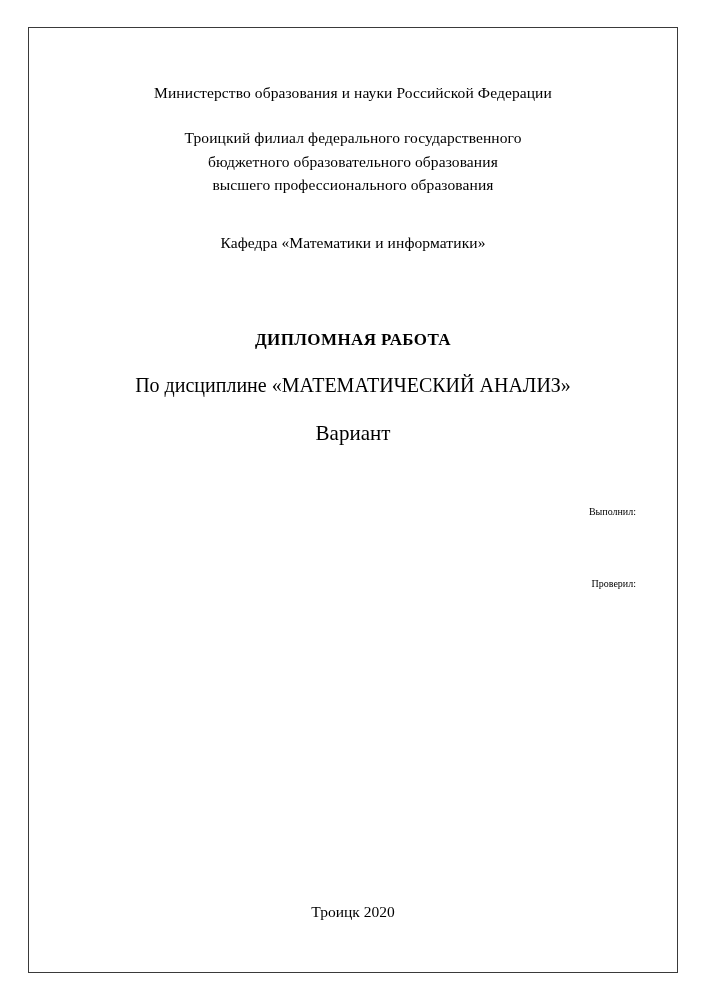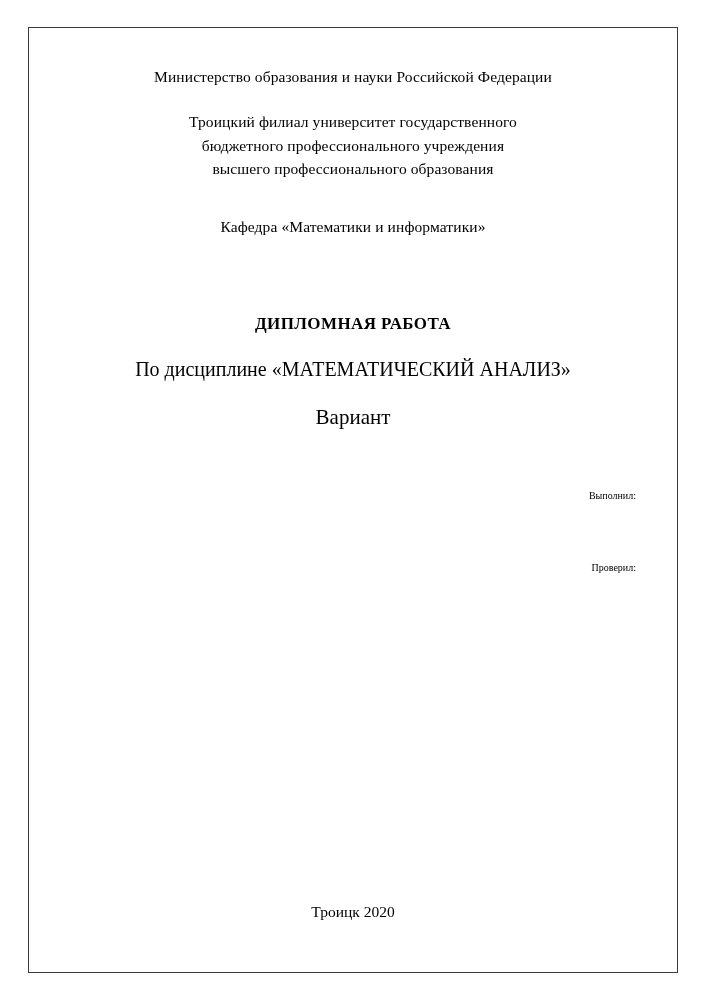--- a/index.html
+++ b/index.html
@@ -31,21 +31,21 @@
     border: 1px solid #3a3a3a;
     box-sizing: border-box;
   }
   .content {
     position: absolute;
     left: 28px;
     top: 27px;
     width: 650px;
     height: 946px;
     box-sizing: border-box;
-    padding: 0 40px;
+    padding: 16px 40px;
   }
   .org-block {
     text-align: center;
     margin-top: 38px;
   }
   .line {
     font-size: 15.5px;
     line-height: 23px;
     letter-spacing: 0.1px;
   }
@@ -104,22 +104,22 @@
 <div class="page">
 
   <div class="frame"></div>
 
   <div class="content">
 
     <div class="org-block">
       <div class="line ministry">Министерство образования и науки Российской Федерации</div>
 
       <div class="institution">
-        <div class="line">Троицкий филиал университет государственного</div>
-        <div class="line">бюджетного профессионального учреждения</div>
+        <div class="line">Троицкий филиал федерального государственного</div>
+        <div class="line">бюджетного образовательного образования</div>
         <div class="line">высшего профессионального образования</div>
       </div>
 
       <div class="line department">Кафедра «Математики и информатики»</div>
     </div>
 
     <div class="work-block">
       <div class="work-title">ДИПЛОМНАЯ РАБОТА</div>
       <div class="discipline">По дисциплине «МАТЕМАТИЧЕСКИЙ АНАЛИЗ»</div>
       <div class="variant">Вариант</div>

